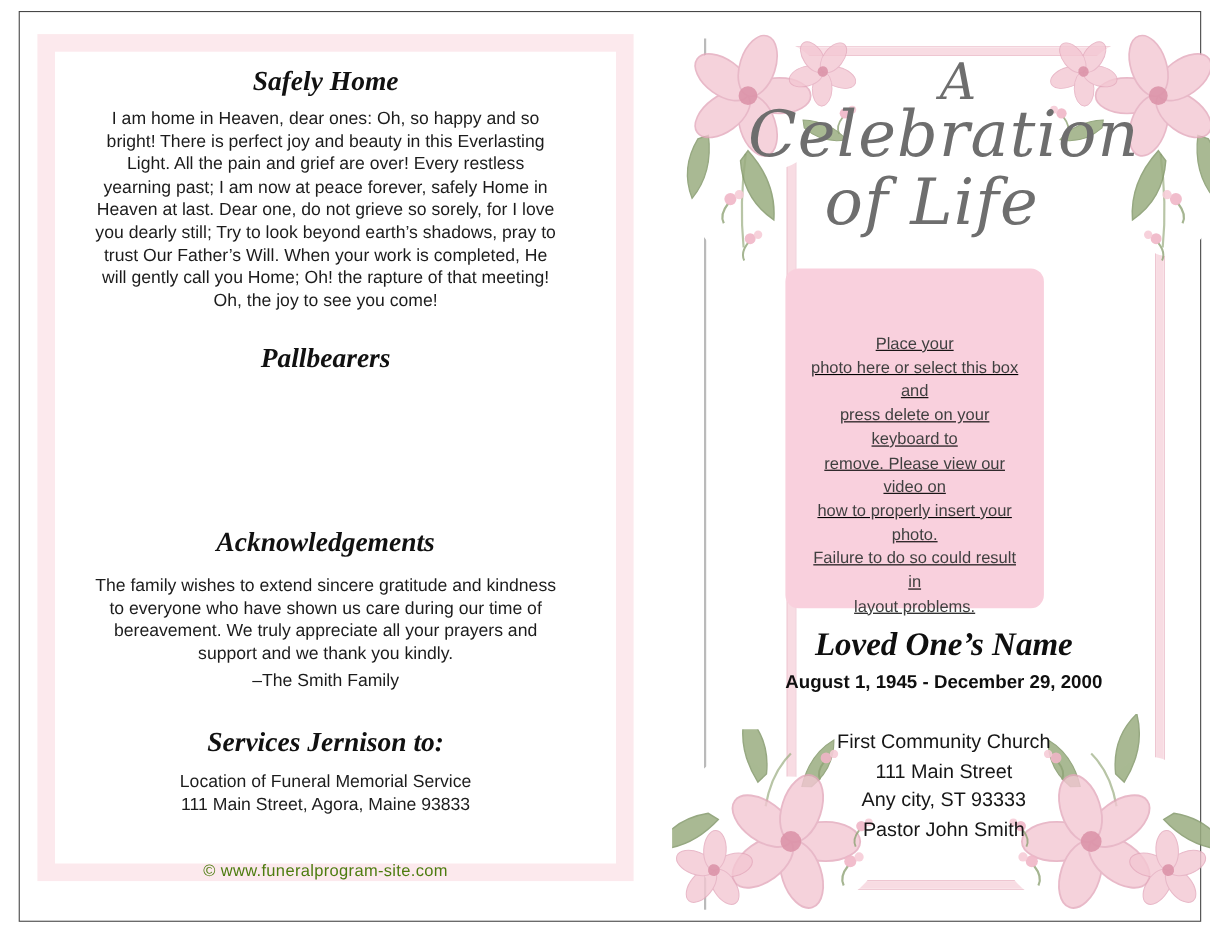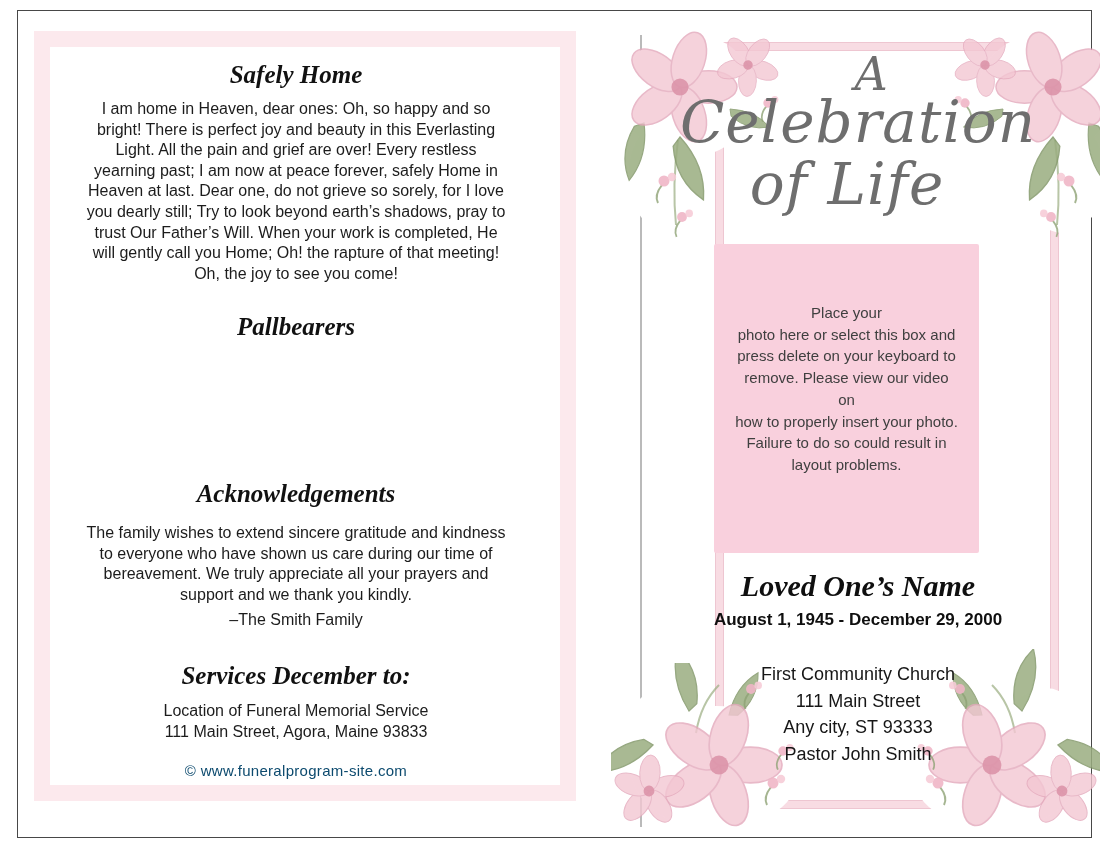--- a/index.html
+++ b/index.html
@@ -15,32 +15,32 @@
   .h-pall{top:302px;}
   .names-row{position:absolute;top:348px;left:0;width:556px;height:90px;}
   .namecol{position:absolute;top:0;text-align:left;font-size:16px;line-height:20px;white-space:pre-line;color:#1c1c1c;}
   .col1{left:118px;}
   .col2{left:306px;}
   .h-ack{top:469px;}
   .ack-text{top:512px;}
   .family{top:600px;font-size:16px;}
   .h-serv{top:651px;}
   .serv-text{top:690px;}
-  .copyright{top:751px;font-size:15px;color:#0c4a6e;letter-spacing:.3px;}
+  .copyright{top:772px;font-size:15px;color:#4d7c0f;letter-spacing:.3px;}
   
   .divider{position:absolute;left:622px;top:24px;width:2px;height:792px;background:#a3a3a3;opacity:.75;}
   
   .right-frame{position:absolute;left:698px;top:32px;width:328px;height:751px;border:7px solid #f8dce3;
     box-shadow:0 0 0 1px #eec6d1, inset 0 0 0 1px #eec6d1;background:transparent;}
   .rsec{position:absolute;left:623px;width:452px;padding-right:18px;box-sizing:border-box;text-align:center;}
   .script{font-family:"DejaVu Serif",serif;font-style:italic;color:#6e6e6e;line-height:1;}
   .t-a{top:40px;font-size:46px;padding-left:26px;}
   .t-celebration{top:82px;font-size:58px;letter-spacing:1px;}
   .t-oflife{top:144px;font-size:58px;letter-spacing:1px;padding-right:40px;}
-  .photo-box{position:absolute;left:696px;top:233px;width:265px;height:309px;background:#f9d0dd;border-radius:2px;}
+  .photo-box{position:absolute;left:696px;top:233px;width:235px;height:309px;background:#f9d0dd;border-radius:12px;text-decoration:underline;}
   .photo-text{padding:58px 20px 0 20px;font-size:15px;line-height:21.7px;color:#3f3f3f;text-align:center;white-space:pre-line;}
   .loved-name{top:558px;font-family:"Liberation Serif",serif;font-weight:bold;font-style:italic;font-size:30px;color:#0f0f0f;}
   .dates{top:599px;font-size:17px;font-weight:bold;color:#0f0f0f;}
   .church{top:650px;font-size:18px;line-height:26.5px;color:#161616;white-space:pre-line;}
   
   .floral{position:absolute;filter:blur(.4px);}
   .fl-tl{left:600px;top:14px;}
   .fl-tr{left:925px;top:14px;}
   .fl-bl{left:593px;top:652px;}
   .fl-br{left:876px;top:638px;}
@@ -117,21 +117,21 @@
     <div class="names-row">
     </div>
 
     <div class="lsec heading h-ack">Acknowledgements</div>
     <div class="lsec bodytxt ack-text">The family wishes to extend sincere gratitude and kindness
 to everyone who have shown us care during our time of
 bereavement. We truly appreciate all your prayers and
 support and we thank you kindly.</div>
     <div class="lsec family">–The Smith Family</div>
 
-    <div class="lsec heading h-serv">Services December to:</div>
+    <div class="lsec heading h-serv">Services Jernison to:</div>
     <div class="lsec bodytxt serv-text">Location of Funeral Memorial Service
 111 Main Street, Agora, Maine 93833</div>
 
     <div class="lsec copyright">© www.funeralprogram-site.com</div>
   </div>
 
   <div class="divider"></div>
 
   <div>
     <div class="right-frame"></div>

